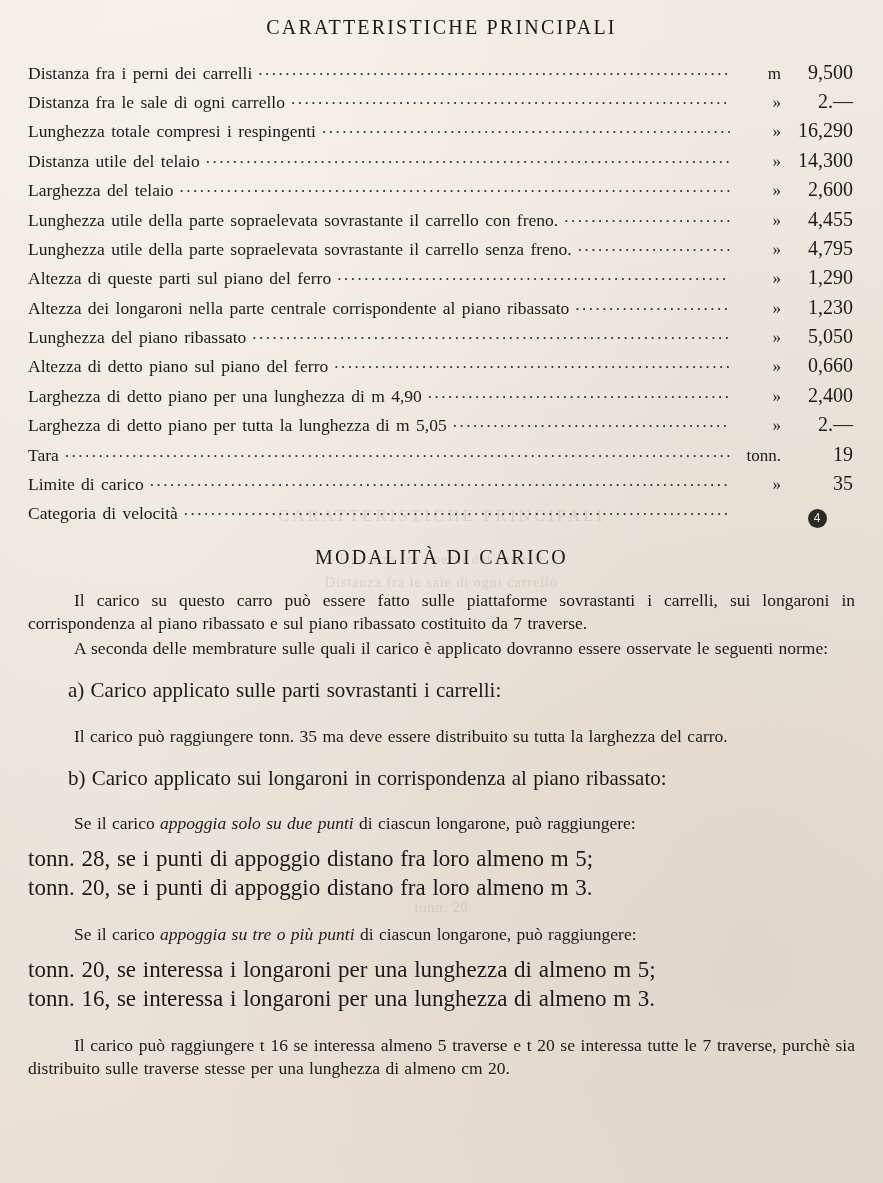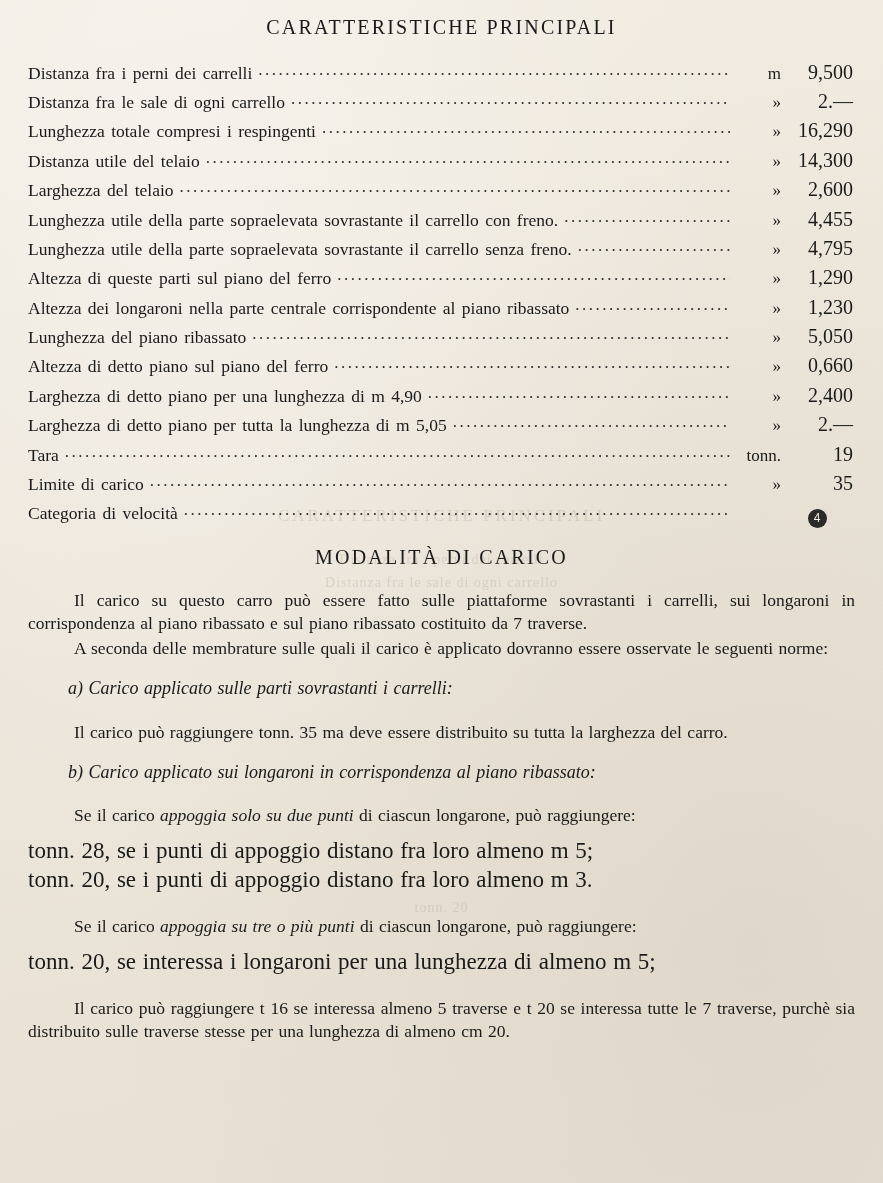--- a/index.html
+++ b/index.html
@@ -139,25 +139,24 @@
     word-spacing: 1px;
     hyphens: none;
   }
   p.para.indent {
     text-indent: 46px;
   }
   p.para.tight {
     margin-top: 2px;
   }
   p.sub-head {
-    font-size: 18px;
+    font-size: 21px;
     line-height: 1.3;
     margin: 17px 0 0 0;
     text-indent: 40px;
-    font-style: italic;
     word-spacing: 1px;
   }
   p.note {
     font-size: 23px;
     line-height: 1.26;
     margin: 10px 0 0 0;
     word-spacing: 1px;
   }
   p.note.nogap { margin-top: 0; }
   em { font-style: italic; }
@@ -305,17 +304,18 @@
     <p class="sub-head">b) Carico applicato sui longaroni in corrispondenza al piano ribassato:</p>
 
     <p class="para indent"><span>Se il carico </span><em>appoggia solo su due punti</em><span> di ciascun longarone, può raggiungere:</span></p>
 
     <p class="note">tonn. 28, se i punti di appoggio distano fra loro almeno m 5;</p>
     <p class="note nogap">tonn. 20, se i punti di appoggio distano fra loro almeno m 3.</p>
 
     <p class="para indent"><span>Se il carico </span><em>appoggia su tre o più punti</em><span> di ciascun longarone, può raggiungere:</span></p>
 
     <p class="note">tonn. 20, se interessa i longaroni per una lunghezza di almeno m 5;</p>
+    <p class="note nogap">tonn. 16, se interessa i longaroni per una lunghezza di almeno m 3.</p>
 
     <p class="para indent">Il carico può raggiungere t 16 se interessa almeno 5 traverse e t 20 se interessa tutte le 7 traverse, purchè sia distribuito sulle traverse stesse per una lunghezza di almeno cm 20.</p>
 
   </div>
 </div>
 
 </body></html>

